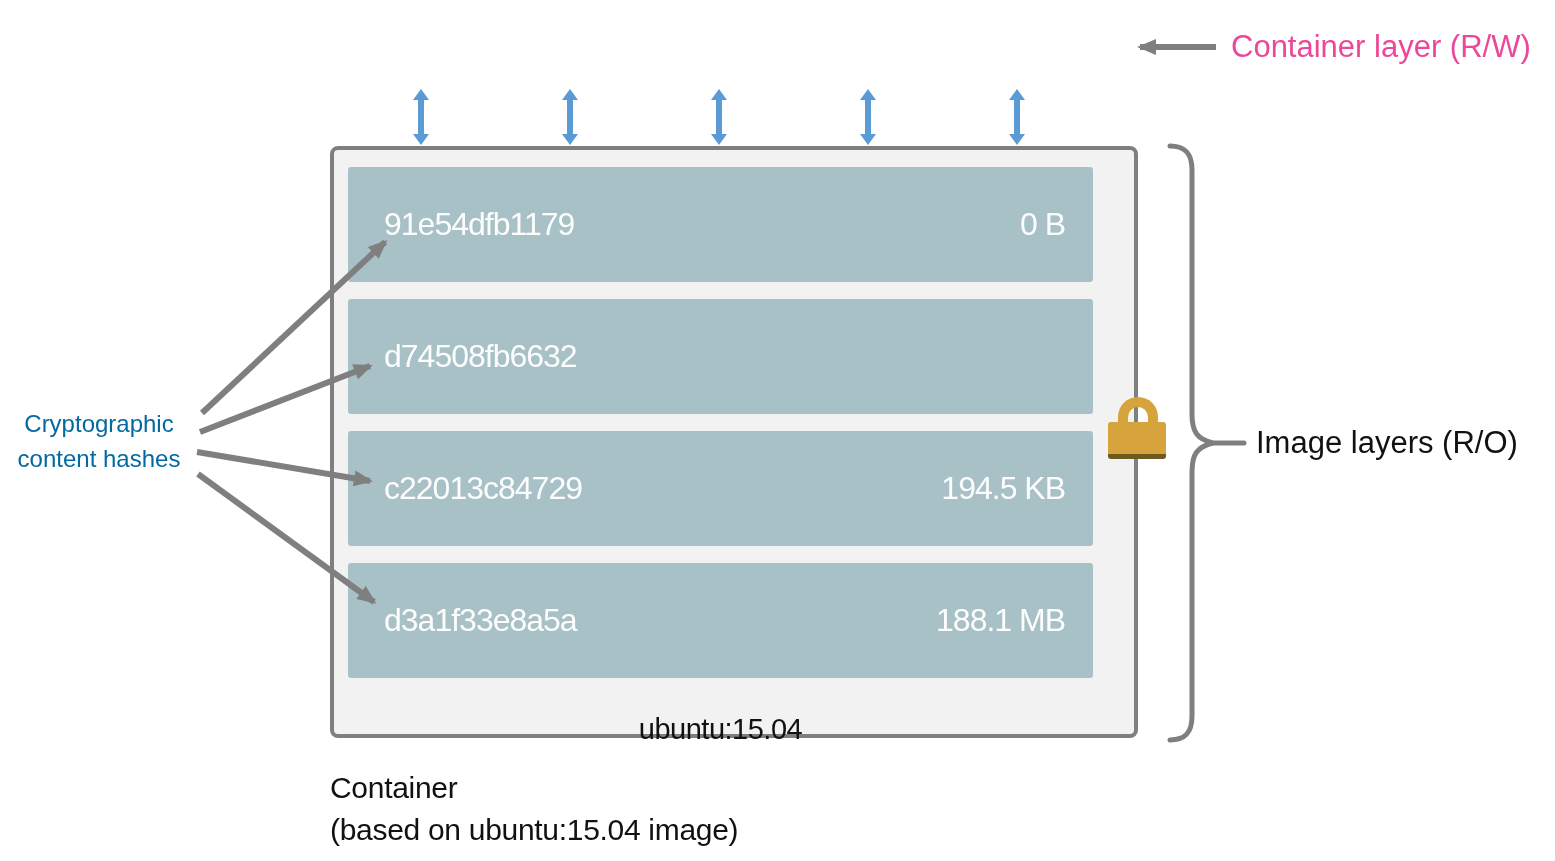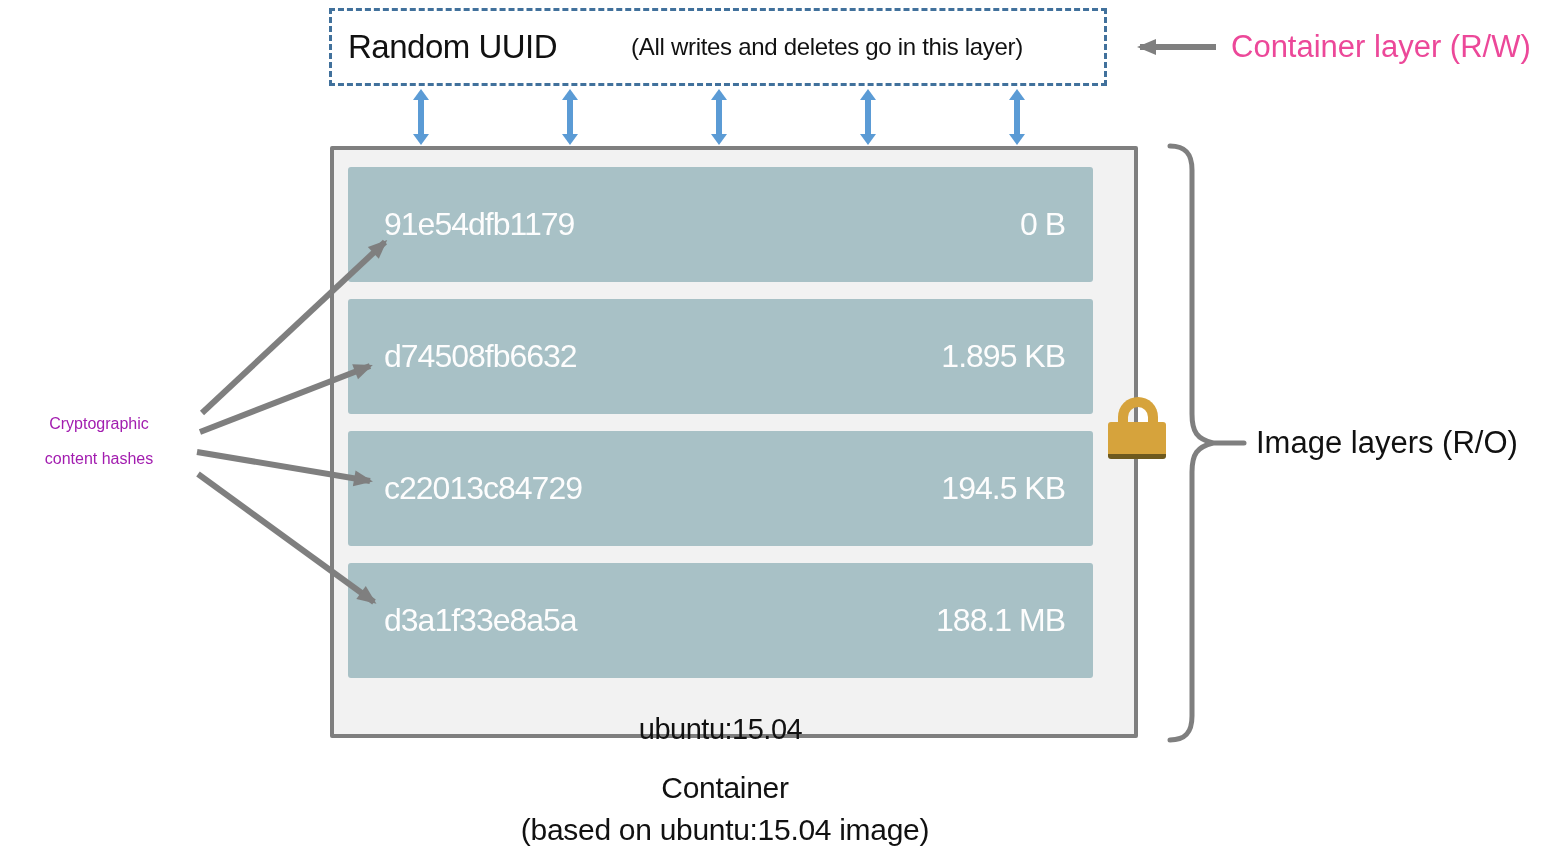--- a/index.html
+++ b/index.html
@@ -59,21 +59,21 @@
     border-top: 11px solid #5b9bd5;
   }
 
   
   .container-box {
     position: absolute;
     left: 330px; top: 146px;
     width: 808px; height: 592px;
     background: #f2f2f2;
     border: 4px solid #7f7f7f;
-    border-radius: 2px;
+    border-radius: 8px;
     display: flex;
     flex-direction: column;
     padding: 17px 41px 0 14px;
   }
   .layer-row {
     width: 100%;
     height: 115px;
     flex: none;
     margin-bottom: 17px;
     background: #a8c1c6;
@@ -94,36 +94,36 @@
     font-size: 29px;
     color: #111;
     letter-spacing: -0.5px;
   }
 
   
   .caption {
     position: absolute;
     left: 330px; top: 767px;
     width: 790px;
-    text-align: center;
+    text-align: left;
     font-size: 30px;
     line-height: 42px;
     color: #111;
     letter-spacing: -0.3px;
   }
 
   
   .crypto-note {
     position: absolute;
     left: 3px; top: 406px;
     width: 192px;
     text-align: center;
-    font-size: 16px;
+    font-size: 24px;
     line-height: 35px;
-    color: #a21caf;
+    color: #0369a1;
   }
 
   
   .container-layer-label {
     position: absolute;
     left: 1231px; top: 29px;
     font-size: 31px;
     color: #ec4899;
     white-space: nowrap;
   }
@@ -158,39 +158,34 @@
     left: 0; top: 0;
     width: 1555px; height: 861px;
     pointer-events: none;
   }
 </style>
 </head>
 <body>
 
 <div class="stage">
 
-  <div class="dashed-box">
-    <span class="uuid-title">Random UUID</span>
-    <span class="uuid-note">(All writes and deletes go in this layer)</span>
-  </div>
 
   <div class="varrow" style="left:418px"></div>
   <div class="varrow" style="left:567px"></div>
   <div class="varrow" style="left:716px"></div>
   <div class="varrow" style="left:865px"></div>
   <div class="varrow" style="left:1014px"></div>
 
   <div class="container-box">
     <div class="layer-row">
       <span class="layer-hash">91e54dfb1179</span>
       <span class="layer-size">0 B</span>
     </div>
     <div class="layer-row">
       <span class="layer-hash">d74508fb6632</span>
-      <span class="layer-size">1.895 KB</span>
     </div>
     <div class="layer-row">
       <span class="layer-hash">c22013c84729</span>
       <span class="layer-size">194.5 KB</span>
     </div>
     <div class="layer-row">
       <span class="layer-hash">d3a1f33e8a5a</span>
       <span class="layer-size">188.1 MB</span>
     </div>
     <div class="base-image-label">ubuntu:15.04</div>

